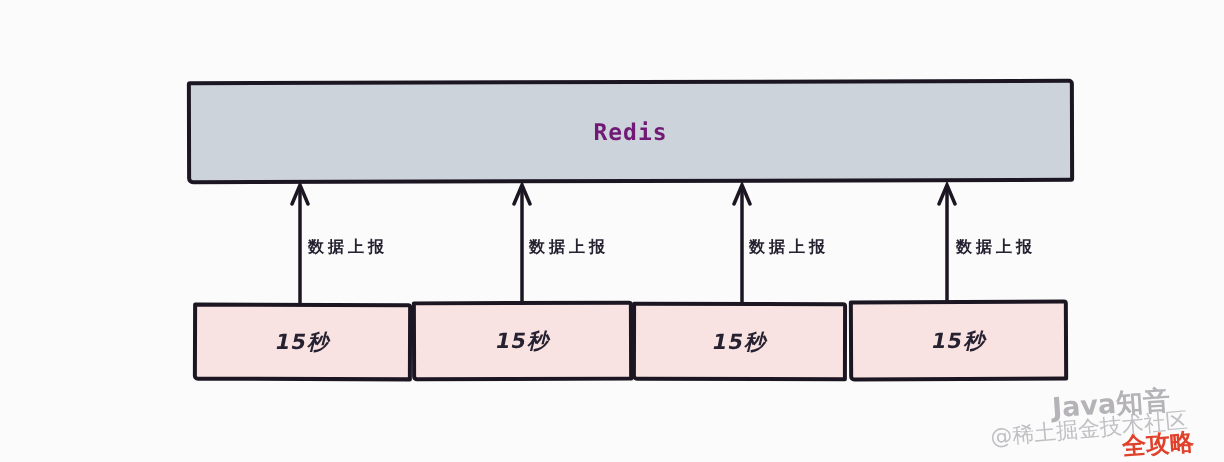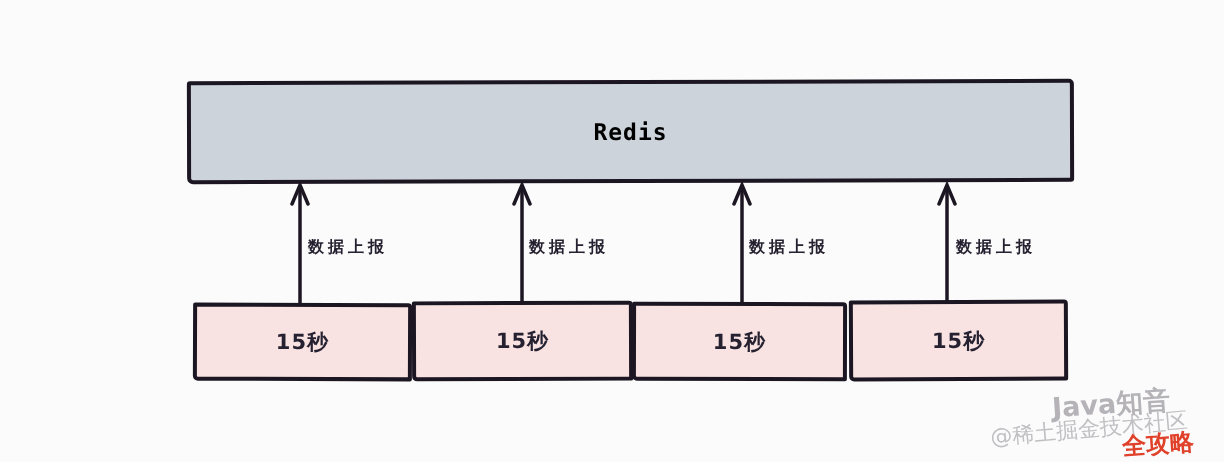--- a/index.html
+++ b/index.html
@@ -24,21 +24,21 @@
   .redis-box{
     position:absolute;left:187px;top:80px;width:887px;height:103px;
     background:var(--redis-fill);
     border:4px solid var(--stroke);
     border-radius:3px 5px 3px 6px;
     transform:rotate(-0.15deg);
     display:flex;align-items:center;justify-content:center;
   }
   .redis-label{
     font-family:"DejaVu Sans Mono",monospace;
-    font-weight:bold;font-size:23px;color:#000000;letter-spacing:1px;
+    font-weight:bold;font-size:23px;color:#701a75;letter-spacing:1px;
   }
 
   
   .arrow{position:absolute;top:182px;width:22px;height:124px;}
   .arrow svg{display:block;}
   .arrow-1{left:289px;}
   .arrow-2{left:511px;}
   .arrow-3{left:731px;}
   .arrow-4{left:936px;}
 
@@ -55,21 +55,21 @@
 
   
   .interval-box{
     position:absolute;
     background:var(--box-fill);
     border:4px solid var(--stroke);
     border-radius:2px 4px 2px 5px;
     display:flex;align-items:center;justify-content:center;
   }
   .interval-label{
-    font-size:21px;font-weight:bold;color:var(--text);letter-spacing:1px;
+    font-size:21px;font-weight:bold;color:var(--text);letter-spacing:1px;font-style:italic;
   }
   .interval-1{left:193px;top:303px;width:219px;height:78px;transform:rotate(0.2deg);}
   .interval-2{left:412px;top:301px;width:221px;height:80px;transform:rotate(-0.2deg);}
   .interval-3{left:632px;top:302px;width:215px;height:79px;transform:rotate(0.15deg);}
   .interval-4{left:849px;top:300px;width:219px;height:81px;transform:rotate(-0.25deg);}
 
   
   .wm-brand{
     position:absolute;left:1052px;top:386px;
     font-size:27px;font-weight:600;color:var(--watermark-gray);

